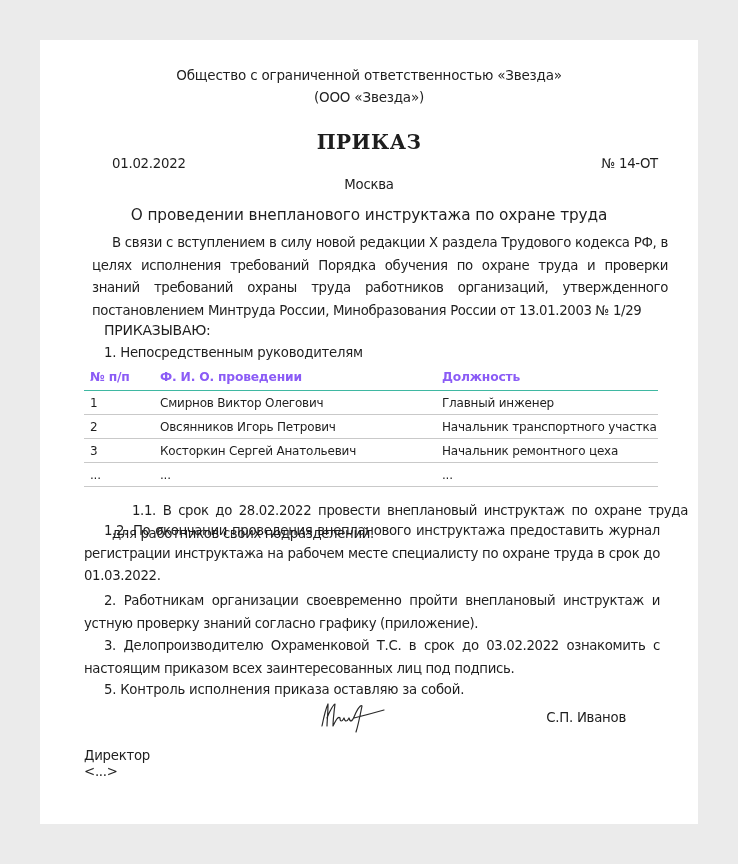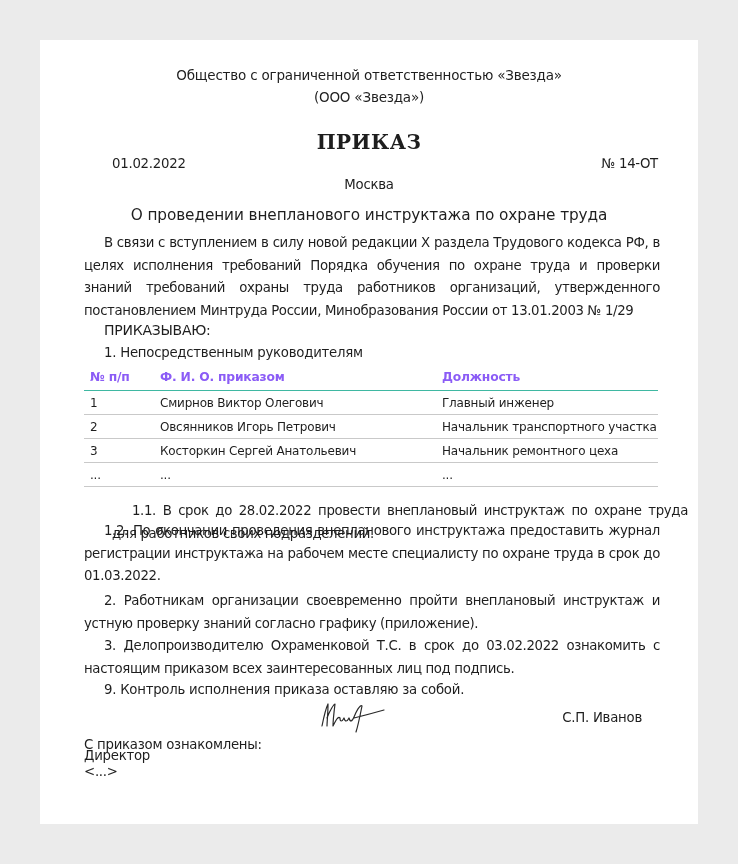--- a/index.html
+++ b/index.html
@@ -79,31 +79,31 @@
 
   <div class="abs center org" style="top:49px;">(ООО «Звезда»)</div>
 
   <div class="abs t13" style="left:72px; top:116px;">01.02.2022</div>
   <div class="abs t13" style="right:40px; top:116px;">№ 14-ОТ</div>
 
   <div class="abs center t13" style="top:137px;">Москва</div>
 
   <div class="abs center subject" style="top:166px;">О проведении внепланового инструктажа по охране труда</div>
 
-  <div class="para" style="top:192px;"><span class="ind"></span><span>В связи с вступлением в силу новой редакции X раздела Трудового кодекса РФ, в целях исполнения требований Порядка обучения по охране труда и проверки знаний требований охраны труда работников организаций, утвержденного постановлением Минтруда России, Минобразования России от 13.01.2003 № 1/29</span></div>
+  <div class="para" style="top:192px;margin-left:8px;"><span class="ind"></span><span>В связи с вступлением в силу новой редакции X раздела Трудового кодекса РФ, в целях исполнения требований Порядка обучения по охране труда и проверки знаний требований охраны труда работников организаций, утвержденного постановлением Минтруда России, Минобразования России от 13.01.2003 № 1/29</span></div>
 
   <div class="abs t13" style="left:64px; top:282px; font-size:14px;">ПРИКАЗЫВАЮ:</div>
 
   <div class="abs t13" style="left:64px; top:305px;">1. Непосредственным руководителям</div>
 
   <table class="staff">
     <thead>
       <tr>
         <th class="c1">№ п/п</th>
-        <th class="c2">Ф. И. О. приказом</th>
+        <th class="c2">Ф. И. О. проведении</th>
         <th>Должность</th>
       </tr>
     </thead>
     <tbody>
       <tr>
         <td>1</td>
         <td>Смирнов Виктор Олегович</td>
         <td>Главный инженер</td>
       </tr>
       <tr>
@@ -125,27 +125,26 @@
   </table>
 
   <div class="para" style="top:460px;margin-left:28px;"><span class="ind"></span><span>1.1. В срок до 28.02.2022 провести внеплановый инструктаж по охране труда для ра­ботников своих подразделений.</span></div>
 
   <div class="para" style="top:480px;"><span class="ind"></span><span>1.2. По окончании проведения внепланового инструктажа предоставить журнал реги­страции инструктажа на рабочем месте специалисту по охране труда в срок до 01.03.2022.</span></div>
 
   <div class="para" style="top:550px;"><span class="ind"></span><span>2. Работникам организации своевременно пройти внеплановый инструктаж и устную проверку знаний согласно графику (приложение).</span></div>
 
   <div class="para" style="top:595px;"><span class="ind"></span><span>3. Делопроизводителю Охраменковой Т.С. в срок до 03.02.2022 ознакомить с настоящим приказом всех заинтересованных лиц под подпись.</span></div>
 
-  <div class="abs t13" style="left:64px; top:642px;">9. Контроль исполнения приказа оставляю за собой.</div>
+  <div class="abs t13" style="left:64px; top:642px;">5. Контроль исполнения приказа оставляю за собой.</div>
 
   <div class="abs t13" style="left:44px; top:708px;">Директор</div>
 
   <svg class="signature" viewBox="0 0 72 40">
     <path d="M4 30 C6 20, 8 12, 10 8 C10 18, 9 26, 9 30 M9 22 C12 14, 16 8, 17 8 C16 16, 15 24, 15 30 C18 24, 20 20, 22 22 C22 26, 24 26, 26 22 C27 26, 29 26, 31 22 C32 26, 34 26, 36 21 C38 16, 42 8, 44 10 C42 20, 40 30, 38 36 M36 22 C44 20, 52 18, 66 14" fill="none" stroke="#2a2a2a" stroke-width="1.2" stroke-linecap="round" stroke-linejoin="round"></path>
   </svg>
 
-  <div class="abs t13" style="right:56px; top:670px;">С.П. Иванов</div>
+  <div class="abs t13" style="right:72px; top:670px;">С.П. Иванов</div>
 
-  <div class="abs t13" style="left:44px; top:697px;">С приказом ознакомлены:</div>
 
   <div class="abs t13" style="left:44px; top:724px;">&lt;...&gt;</div>
 
 </div>
 
 </body></html>

